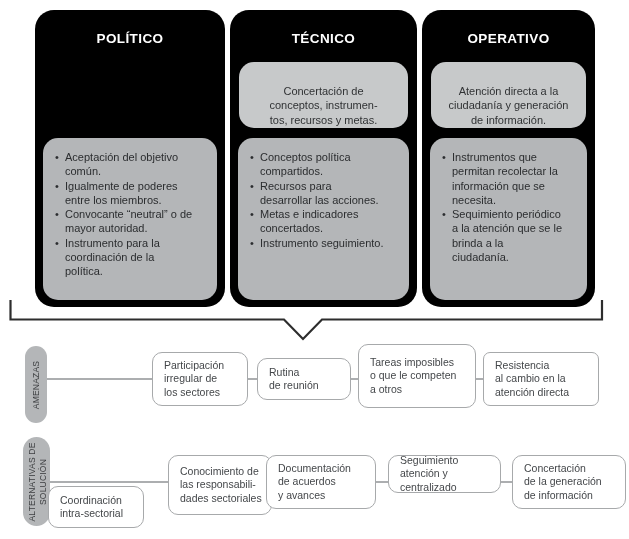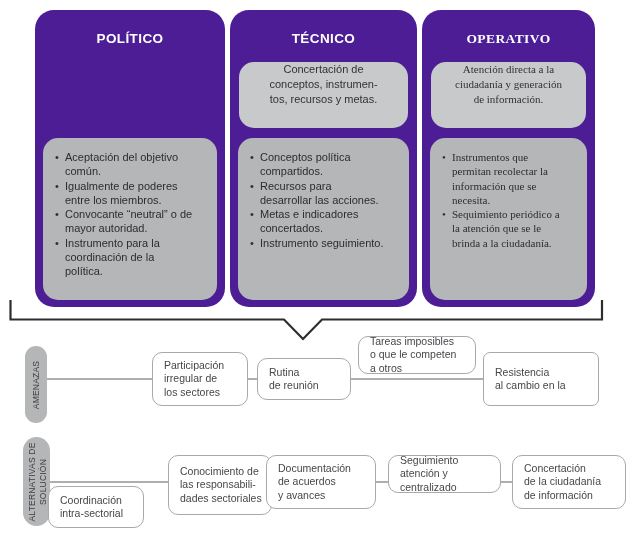--- a/index.html
+++ b/index.html
@@ -1,27 +1,27 @@
 <!DOCTYPE html>
 <html><head>
 <meta charset="utf-8">
 <style>
   html,body{margin:0;padding:0;background:#ffffff;}
   body{width:629px;height:539px;position:relative;font-family:"Liberation Sans",sans-serif;-webkit-font-smoothing:antialiased;}
   .stage{position:absolute;inset:0;width:629px;height:539px;background:#fff;overflow:hidden;}
 
   
-  .col{position:absolute;top:10px;height:297px;background:#4c1d95;border-radius:19px;}
+  .col{position:absolute;top:10px;height:297px;background:#000000;border-radius:19px;}
   .col-politico{left:35px;width:190px;}
   .col-tecnico{left:230px;width:187px;}
-  .col-operativo{left:422px;width:173px;font-family:Liberation Serif, serif;}
+  .col-operativo{left:422px;width:173px;}
   .col-title{position:absolute;top:21px;left:0;right:0;text-align:center;color:#ffffff;
              font-size:13.5px;font-weight:bold;letter-spacing:.4px;}
   .hl-box{position:absolute;top:52px;left:9px;right:9px;height:66px;background:#c7c9ca;
-          border-radius:15px;display:flex;flex-direction:column;justify-content:flex-start;
+          border-radius:15px;display:flex;flex-direction:column;justify-content:flex-end;
           text-align:center;color:#303234;font-size:11px;line-height:14.8px;}
   .bullets-box{position:absolute;top:128px;left:8px;right:8px;height:162px;background:#b4b6b8;
                border-radius:15px;padding:12px 24px 0 11px;box-sizing:border-box;
                color:#2b2d2f;font-size:11px;line-height:14.3px;}
   .bullets-box ul{margin:0;padding:0;list-style:none;}
   .bullets-box li{position:relative;padding-left:11px;}
   .bullets-box li::before{content:"•";position:absolute;left:1px;top:0;}
 
   
   .brace-svg{position:absolute;left:0;top:296px;width:629px;height:48px;}
@@ -100,28 +100,29 @@
 
   <div class="rbox" style="left:152px;top:352px;width:96px;height:54px;">
     <div>Participación</div>
     <div>irregular de</div>
     <div>los sectores</div>
   </div>
   <div class="rbox" style="left:257px;top:358px;width:94px;height:42px;">
     <div>Rutina</div>
     <div>de reunión</div>
   </div>
-  <div class="rbox" style="left:358px;top:336px;width:118px;height:38px;">
+  <div class="rbox" style="left:358px;top:344px;width:118px;height:64px;">
     <div>Tareas imposibles</div>
     <div>o que le competen</div>
     <div>a otros</div>
   </div>
   <div class="rbox" style="left:483px;top:352px;width:116px;height:54px;border-radius:7px;">
     <div>Resistencia</div>
     <div>al cambio en la</div>
+    <div>atención directa</div>
   </div>
 
   <div class="connector" style="left:40px;top:481px;width:530px;"></div>
   <div class="pill pill-alternativas">
     <div class="pill-text">
       <div>ALTERNATIVAS DE</div>
       <div>SOLUCIÓN</div>
     </div>
   </div>
 
@@ -139,17 +140,17 @@
     <div>de acuerdos</div>
     <div>y avances</div>
   </div>
   <div class="rbox" style="left:388px;top:455px;width:113px;height:38px;">
     <div>Seguimiento</div>
     <div>atención y</div>
     <div>centralizado</div>
   </div>
   <div class="rbox" style="left:512px;top:455px;width:114px;height:54px;">
     <div>Concertación</div>
-    <div>de la ciudadanía</div>
+    <div>de la generación</div>
     <div>de información</div>
   </div>
 
 </div>
 
 </body></html>

